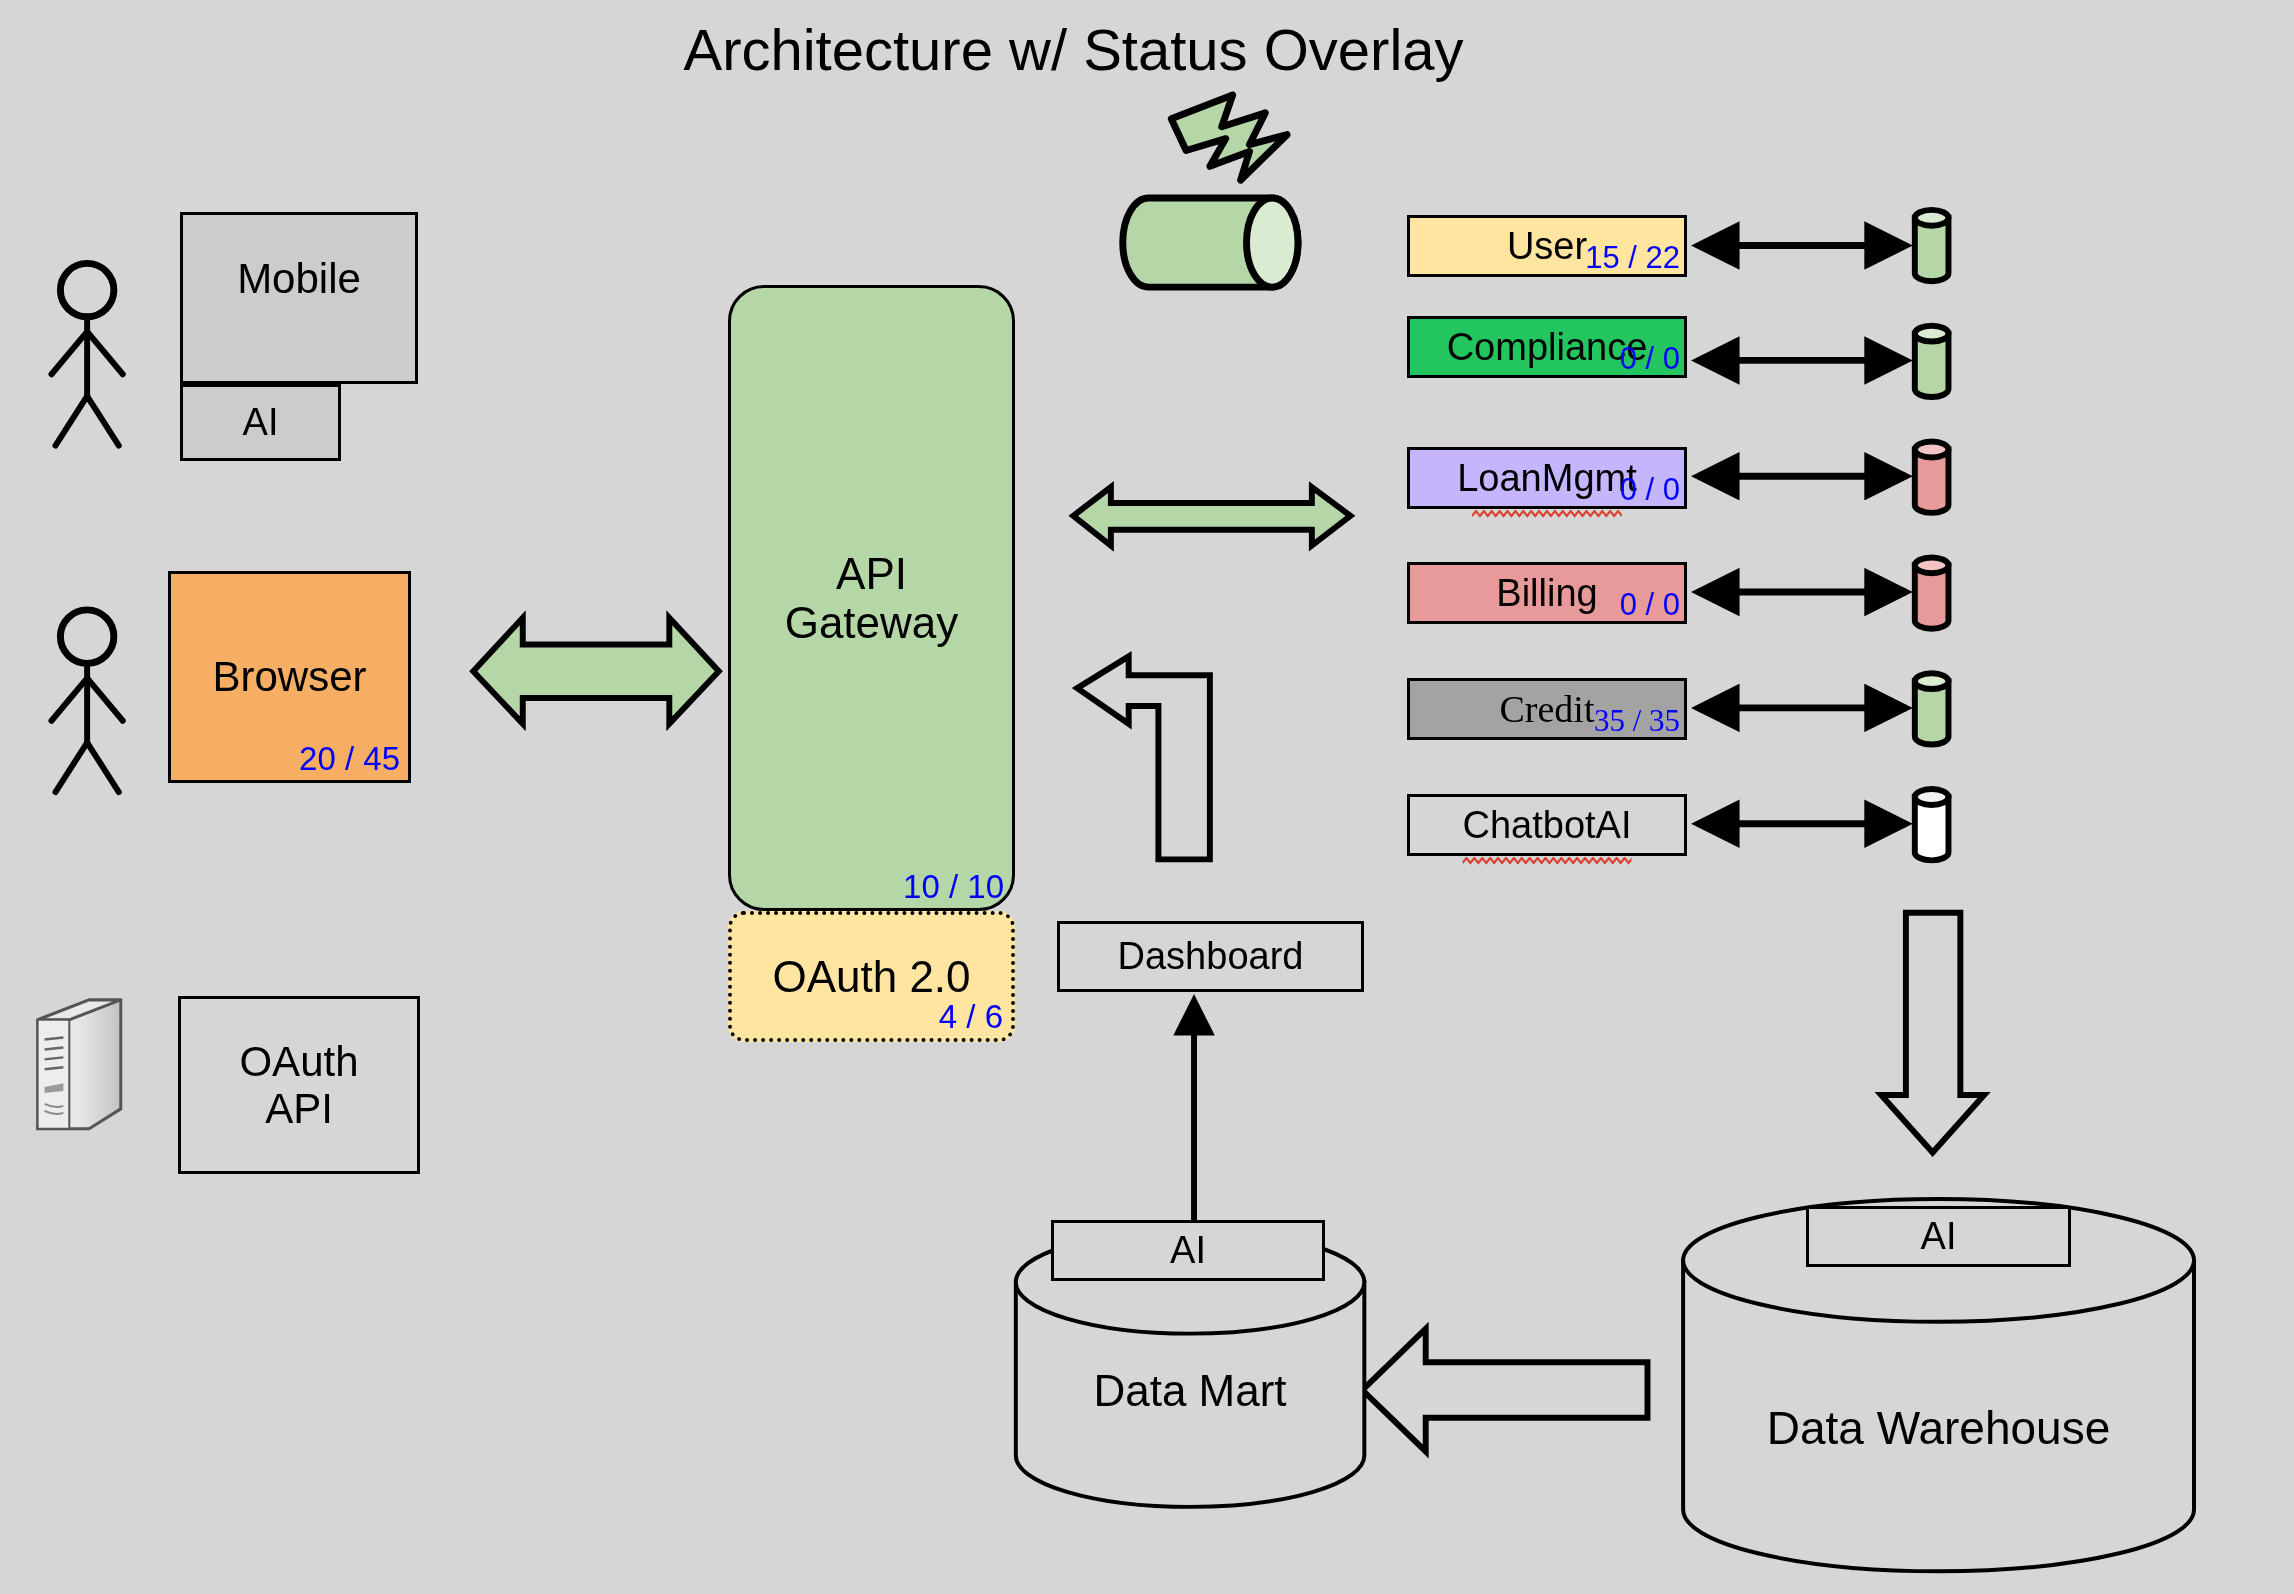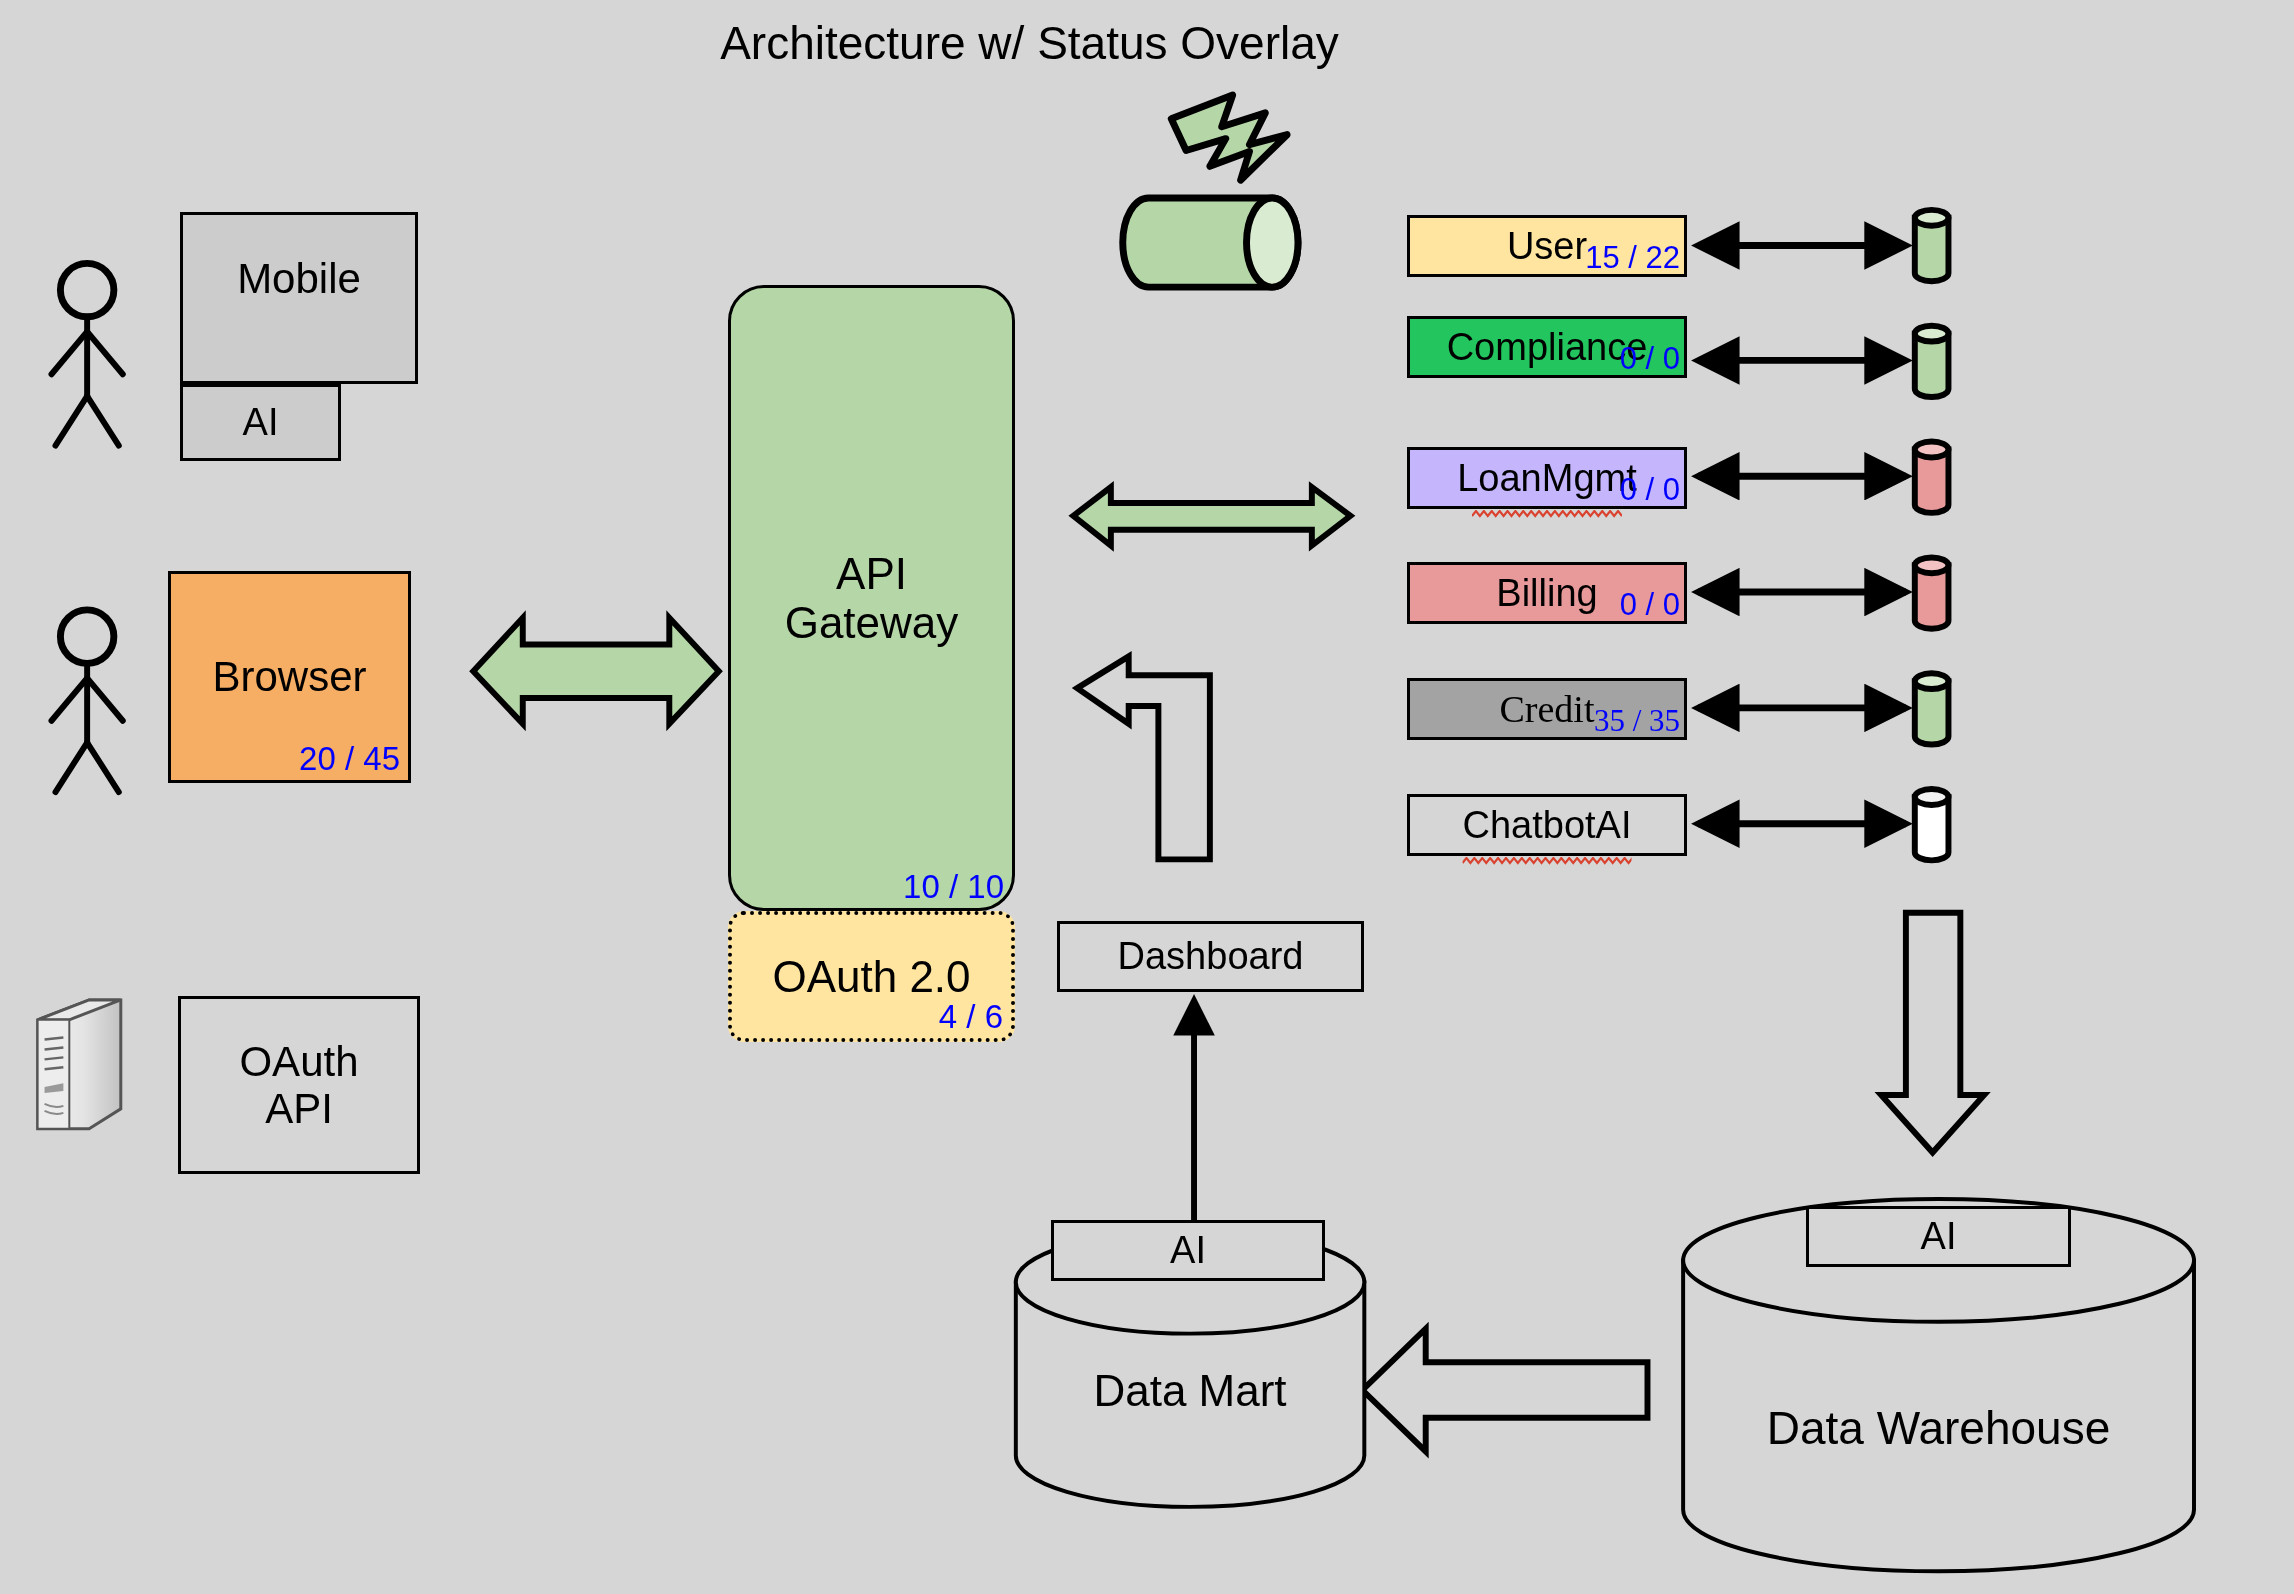--- a/index.html
+++ b/index.html
@@ -56,22 +56,23 @@
     pointer-events: none;
   }
 
   
   #title {
     position: absolute;
     left: 0;
     top: 16px;
     width: 2059px;
     text-align: center;
-    font-size: 46px;
+    font-size: 58px;
     color: #000;
+    padding-left: 44px;
   }
 
   
   #mobile-box {
     left: 180px; top: 212px; width: 238px; height: 172px;
     background: #cccccc;
     font-size: 42px;
     align-items: flex-start;
     padding-top: 40px;
   }

